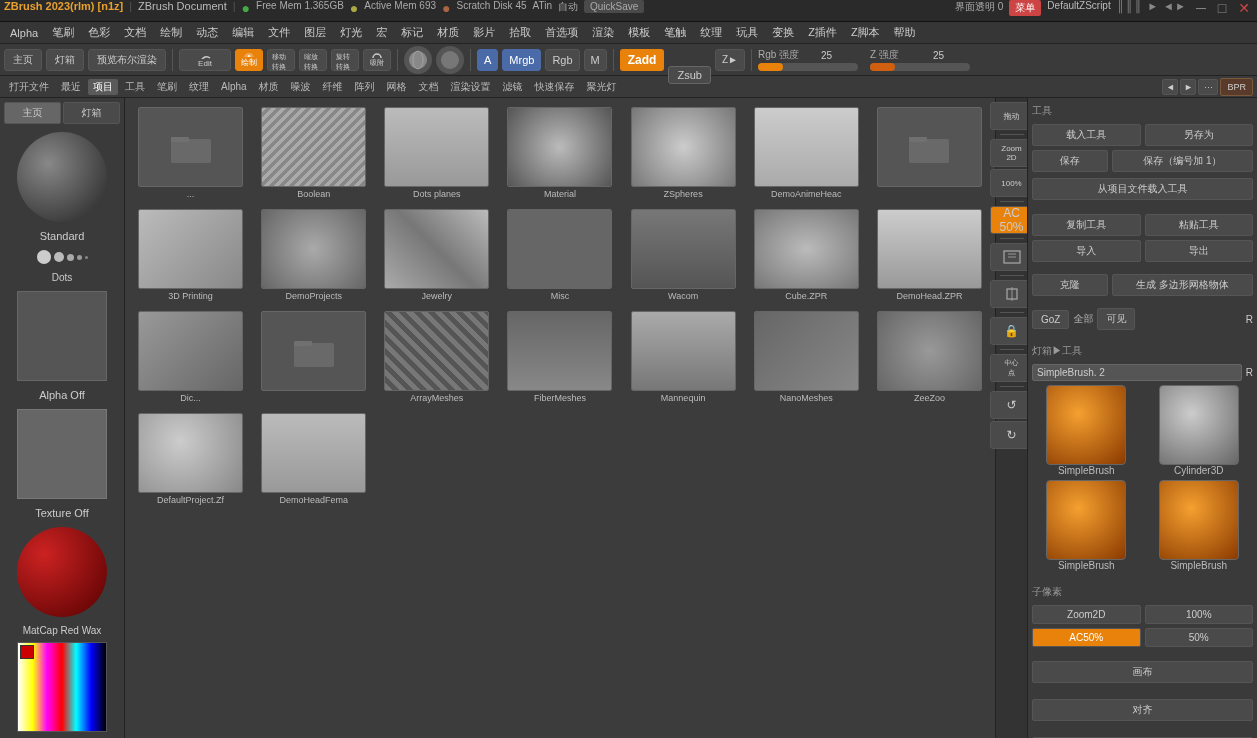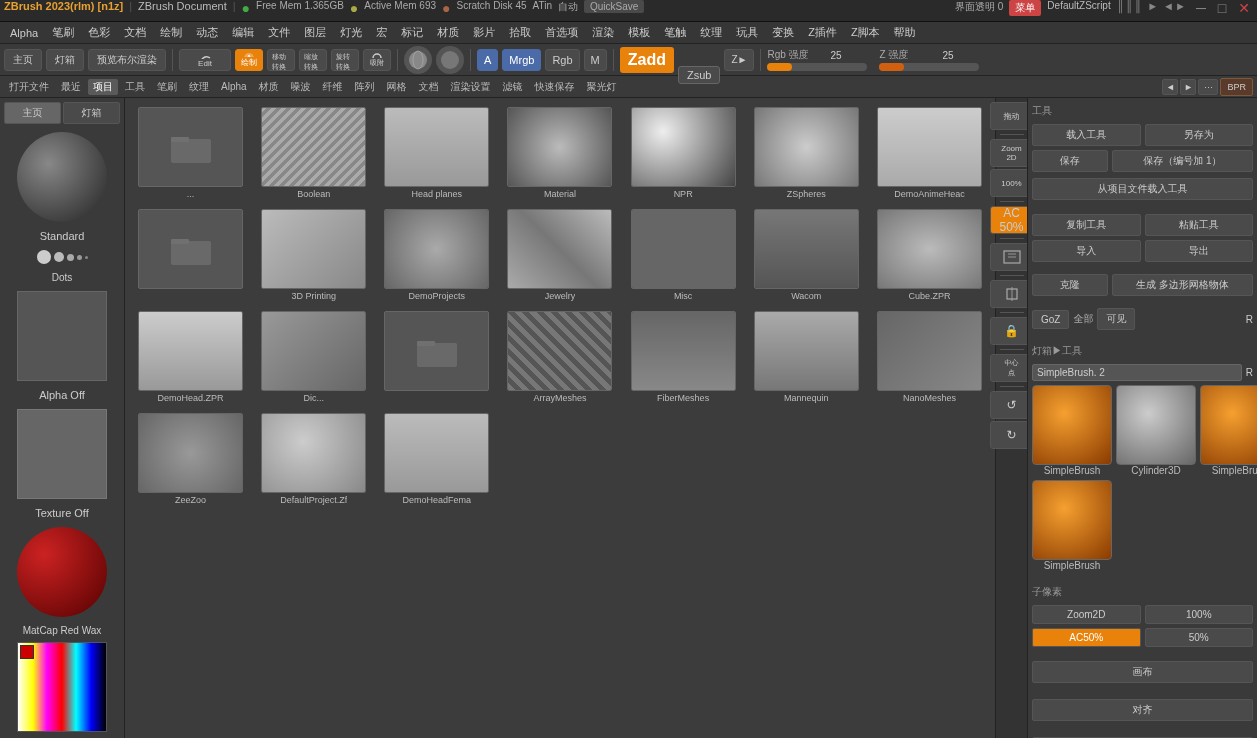--- a/index.html
+++ b/index.html
@@ -352,21 +352,21 @@
     .tool-thumb-c {
       background: radial-gradient(circle at 40% 35%, #ccc, #666);
     }
     .tool-label {
       font-size: 10px;
       color: #bbb;
       text-align: center;
     }
     .tool-grid {
       display: grid;
-      grid-template-columns: 1fr 1fr 1fr;
+      grid-template-columns: 1fr 1fr;
       gap: 4px;
     }
     .tool-item {
       display: flex;
       flex-direction: column;
       align-items: center;
       cursor: pointer;
     }
 
     
@@ -637,21 +637,21 @@
     <svg width="22" height="22">
         <circle cx="11" cy="11" r="9" fill="#777"></circle>
       </svg>
   </div>
   <div class="toolbar-sep"></div>
   <div class="mode-btn active-blue">A</div>
   <div class="mode-btn active-blue">Mrgb</div>
   <div class="mode-btn">Rgb</div>
   <div class="mode-btn">M</div>
   <div class="toolbar-sep"></div>
-  <div class="zadd-btn" style="padding:4px 8px;border-radius:3px;cursor:pointer;font-size:16px;font-weight:bold;color:#fff;">Zadd</div>
+  <div class="zadd-btn" style="padding:4px 8px;border-radius:3px;cursor:pointer;font-size:12px;font-weight:bold;color:#fff;">Zadd</div>
   <div class="zsub-btn" style="cursor:pointer;font-size:11px;">Zsub</div>
   <div class="mode-btn" style="font-size:10px;">Z►</div>
   <div class="toolbar-sep"></div>
 
   <div class="slider-group">
     <div class="slider-row">
       <span class="slider-label">Rgb 强度</span>
       <span style="font-size:10px;color:#ccc;">25</span>
     </div>
     <div class="slider-track">
@@ -747,36 +747,30 @@
         <div class="proj-thumb">
           <div class="sim-boolean"></div>
         </div>
         <div class="proj-label">Boolean</div>
       </div>
 
       <div class="proj-item">
         <div class="proj-thumb">
           <div class="sim-head-planes"></div>
         </div>
-        <div class="proj-label">Head planes</div>
+        <div class="proj-label">Dots planes</div>
       </div>
 
       <div class="proj-item">
         <div class="proj-thumb">
           <div class="sim-material"></div>
         </div>
         <div class="proj-label">Material</div>
       </div>
 
-      <div class="proj-item">
-        <div class="proj-thumb">
-          <div class="sim-npr"></div>
-        </div>
-        <div class="proj-label">NPR</div>
-      </div>
 
       <div class="proj-item">
         <div class="proj-thumb">
           <div class="sim-zspheres"></div>
         </div>
         <div class="proj-label">ZSpheres</div>
       </div>
 
       <div class="proj-item">
         <div class="proj-thumb">

